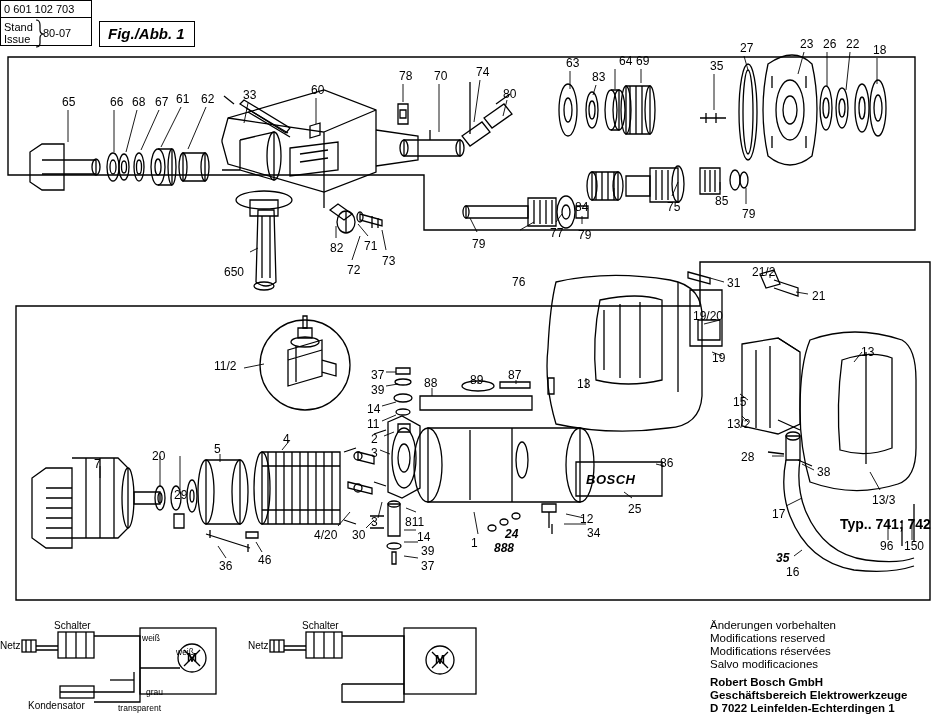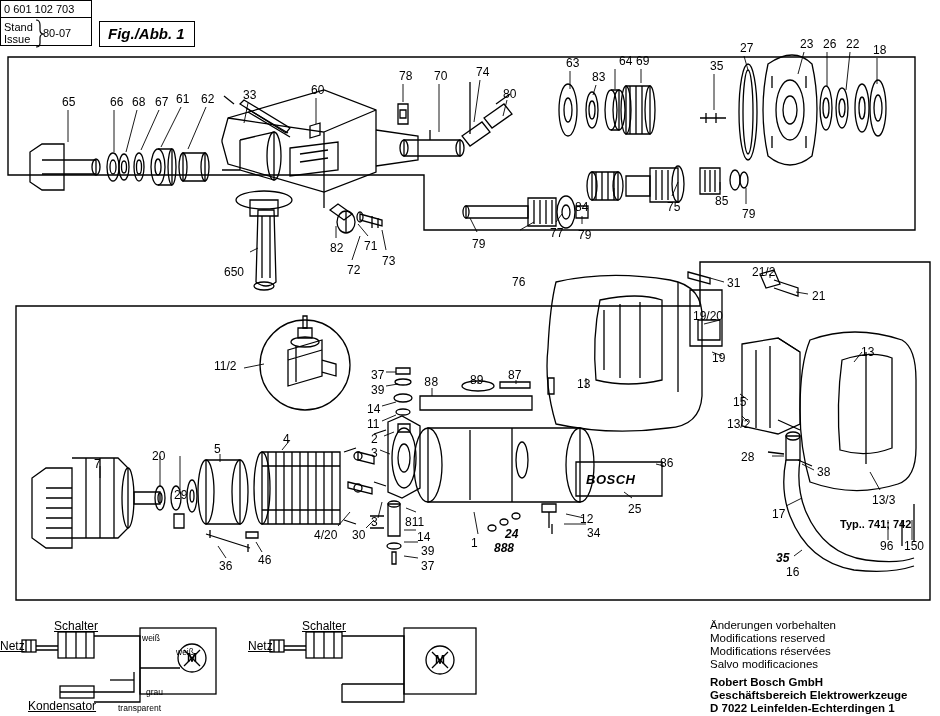--- a/index.html
+++ b/index.html
@@ -11,21 +11,21 @@
   .lbl.i{font-style:italic;}
   .hdr{position:absolute;font-size:11px;line-height:12px;white-space:nowrap;}
   .box{position:absolute;border:1.4px solid #000;box-sizing:border-box;}
   .hline{position:absolute;background:#000;height:1.3px;}
   svg{position:absolute;left:0;top:0;overflow:visible;}
   .fig{position:absolute;border:1.6px solid #000;background:#fff;
        font-style:italic;font-weight:bold;font-size:15px;
        padding:3px 9px 4px 8px;box-sizing:border-box;}
   .foot{position:absolute;font-size:11.5px;line-height:13.5px;white-space:nowrap;}
   .foot.b{font-weight:bold;}
-  .small{font-size:12px;text-decoration:underline;}
+  .small{font-size:10px;}
   .tiny{font-size:8.5px;}
 </style>
 </head>
 <body>
 
 <div class="sheet">
 
   <div class="box" style="left:0;top:0;width:92px;height:46px;border-width:1.4px;"></div>
   <div class="hline" style="left:0;top:17px;width:92px;"></div>
   <div class="hdr" style="left:4px;top:3px;">0 601 102 703</div>
@@ -359,21 +359,21 @@
   </div>
 
   <div>
     <div class="lbl" style="left:214px;top:360px;">11/2</div>
     <div class="lbl" style="left:371px;top:369px;">37</div>
     <div class="lbl" style="left:371px;top:384px;">39</div>
     <div class="lbl" style="left:367px;top:403px;">14</div>
     <div class="lbl" style="left:367px;top:418px;">11</div>
     <div class="lbl" style="left:371px;top:433px;">2</div>
     <div class="lbl" style="left:371px;top:447px;">3</div>
-    <div class="lbl" style="left:424px;top:377px;font-family:Liberation Mono, monospace;">88</div>
+    <div class="lbl" style="left:424px;top:377px;">88</div>
     <div class="lbl" style="left:470px;top:374px;">89</div>
     <div class="lbl" style="left:508px;top:369px;">87</div>
     <div class="lbl" style="left:577px;top:378px;">13</div>
     <div class="lbl" style="left:727px;top:277px;">31</div>
     <div class="lbl" style="left:752px;top:266px;text-align:right;">21/2</div>
     <div class="lbl" style="left:812px;top:290px;">21</div>
     <div class="lbl" style="left:693px;top:310px;">19/20</div>
     <div class="lbl" style="left:712px;top:352px;">19</div>
     <div class="lbl" style="left:861px;top:346px;">13</div>
     <div class="lbl" style="left:733px;top:396px;">15</div>
@@ -454,21 +454,21 @@
       <path d="M226,558 l-8,-12"></path>
         <path d="M262,552 l-6,-10"></path>
       <path d="M888,540 l0,-20"></path>
         <path d="M912,540 l0,-20"></path>
         <path d="M794,556 l8,-6"></path>
     </g>
   </svg>
 
   <div class="lbl b i" style="left:586px;top:474px;font-size:13px;letter-spacing:0.5px;">BOSCH</div>
 
-  <div class="lbl b" style="left:840px;top:518px;font-size:11px;">Typ.. 741; 742</div>
+  <div class="lbl b" style="left:840px;top:518px;font-size:14px;">Typ.. 741; 742</div>
 
   <div class="lbl small" style="left:54px;top:620px;">Schalter</div>
   <div class="lbl small" style="left:0px;top:640px;">Netz</div>
   <div class="lbl tiny" style="left:142px;top:632px;">weiß</div>
   <div class="lbl tiny" style="left:176px;top:646px;">weiß</div>
   <div class="lbl tiny" style="left:146px;top:686px;">grau</div>
   <div class="lbl tiny" style="left:118px;top:702px;">transparent</div>
   <div class="lbl small" style="left:28px;top:700px;">Kondensator</div>
   <div class="lbl b" style="left:187px;top:652px;">M</div>
 

